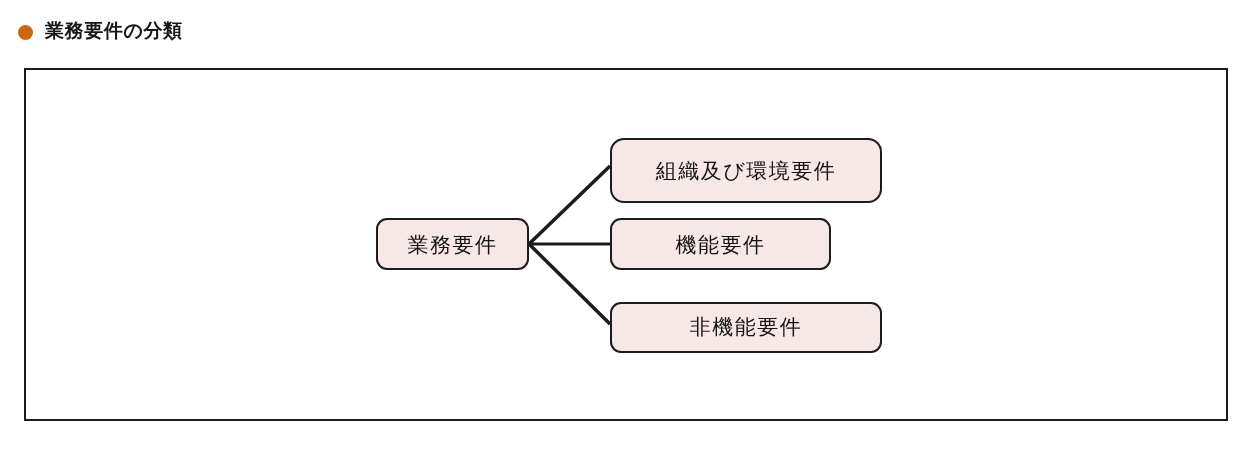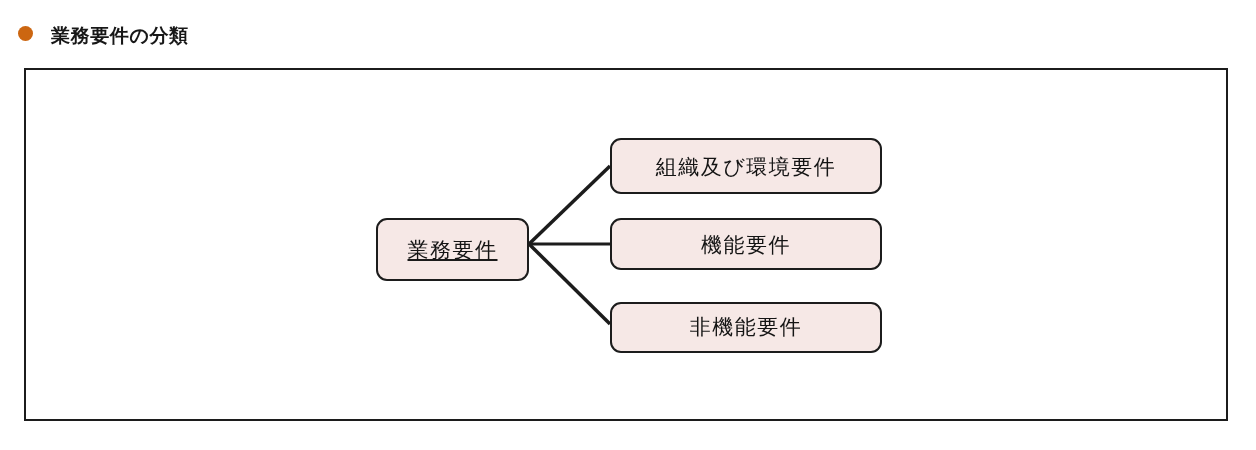--- a/index.html
+++ b/index.html
@@ -20,24 +20,23 @@
     background: #ffffff;
     overflow: hidden;
   }
 
   
   .heading {
     position: absolute;
     left: 18px;
     top: 14px;
     display: flex;
-    align-items: flex-start;
-    gap: 18px;
+    align-items: flex-end;
+    gap: 12px;
     height: 26px;
-    margin-top: 12px;
   }
   .heading-bullet {
     width: 15px;
     height: 15px;
     border-radius: 50%;
     background: #cc6611;
     flex: 0 0 auto;
   }
   .heading-text {
     font-size: 19px;
@@ -95,33 +94,33 @@
     letter-spacing: 1.5px;
     color: #141414;
     white-space: nowrap;
     line-height: 1;
   }
 
   .node-root {
     left: 350px;
     top: 148px;
     width: 153px;
-    height: 63px;
-    text-decoration: underline;
+    height: 52px;
   }
   .node-child-0 {
     left: 584px;
     top: 68px;
     width: 272px;
-    height: 56px;
+    height: 65px;
+    border-radius: 14px;
   }
   .node-child-1 {
     left: 584px;
     top: 148px;
-    width: 272px;
+    width: 221px;
     height: 52px;
   }
   .node-child-2 {
     left: 584px;
     top: 232px;
     width: 272px;
     height: 51px;
     font-family: Liberation Serif, serif;
   }
 </style>

